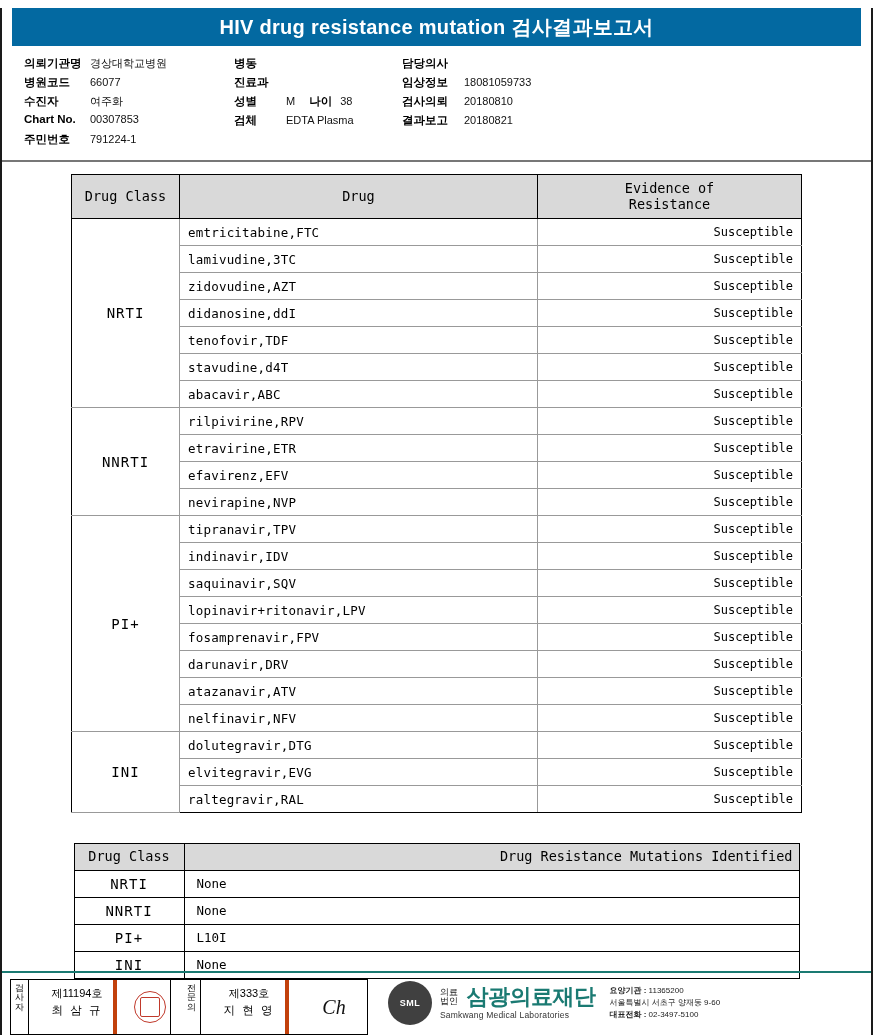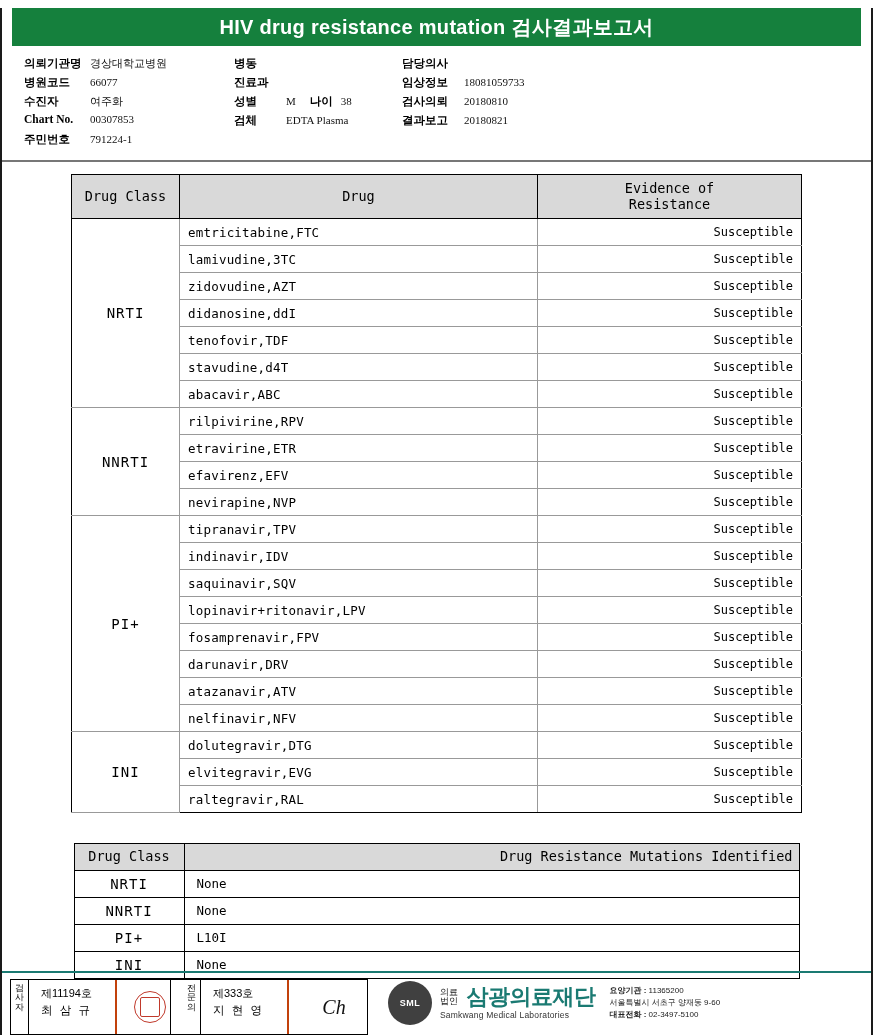--- a/index.html
+++ b/index.html
@@ -21,21 +21,21 @@
     position: relative;
     box-sizing: border-box;
     border-left: 2px solid #1a1a1a;
     border-right: 2px solid #1a1a1a;
   }
 
   
   .title-bar {
     margin: 8px 10px 0 10px;
     height: 38px;
-    background: #15803d;
+    background: #0369a1;
     color: #ffffff;
     display: flex;
     align-items: center;
     justify-content: center;
     font-size: 20px;
     font-weight: bold;
     letter-spacing: 0.3px;
   }
 
   
@@ -44,21 +44,20 @@
     padding: 4px 0 8px 0;
     border-bottom: 2px solid #777;
     position: relative;
     height: 110px;
     box-sizing: border-box;
   }
   .ph-col {
     position: absolute;
     top: 4px;
     font-size: 11.5px;
-    font-family: Liberation Serif, serif;
   }
   .ph-col.c1 { left: 22px; width: 210px; }
   .ph-col.c2 { left: 232px; width: 165px; }
   .ph-col.c3 { left: 400px; width: 300px; }
 
   .ph-row {
     display: flex;
     align-items: baseline;
     height: 19px;
   }
@@ -204,22 +203,22 @@
     border-right: 1px solid #000;
     font-size: 9px;
     line-height: 1.05;
     text-align: center;
     padding-top: 4px;
     letter-spacing: 0;
     box-sizing: border-box;
   }
   .stamp-name {
     width: 76px;
-    border-right: 2px solid #c2410c;
-    text-align: left;
+    border-right: 4px solid #c2410c;
+    text-align: center;
     font-size: 11px;
     padding-top: 5px;
     box-sizing: border-box;
     line-height: 1.5;
   }
   .stamp-name .num { font-size: 11px; }
   .stamp-name .nm { font-size: 11.5px; letter-spacing: 2px; }
   .stamp-seal {
     width: 42px;
     border-right: 1px solid #000;

